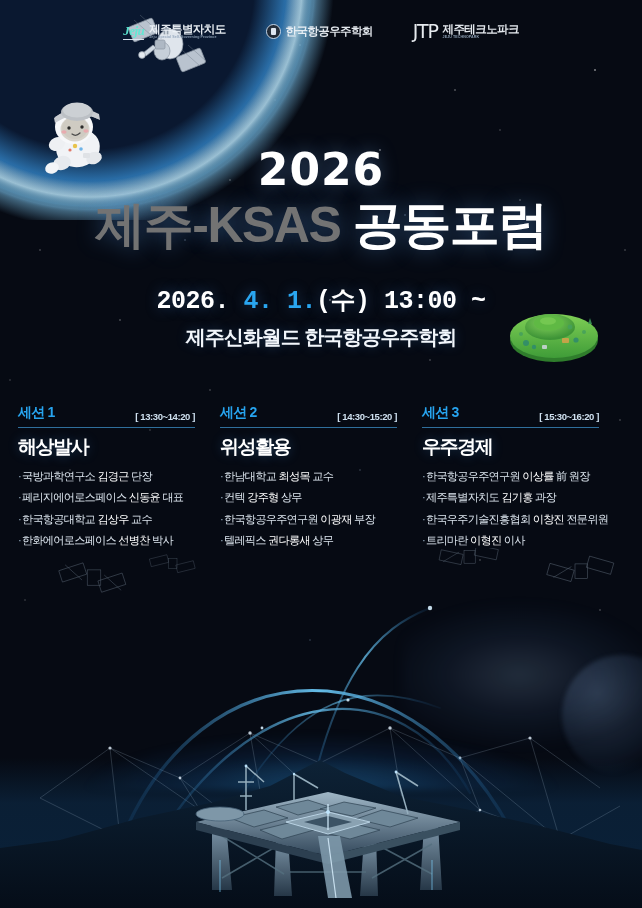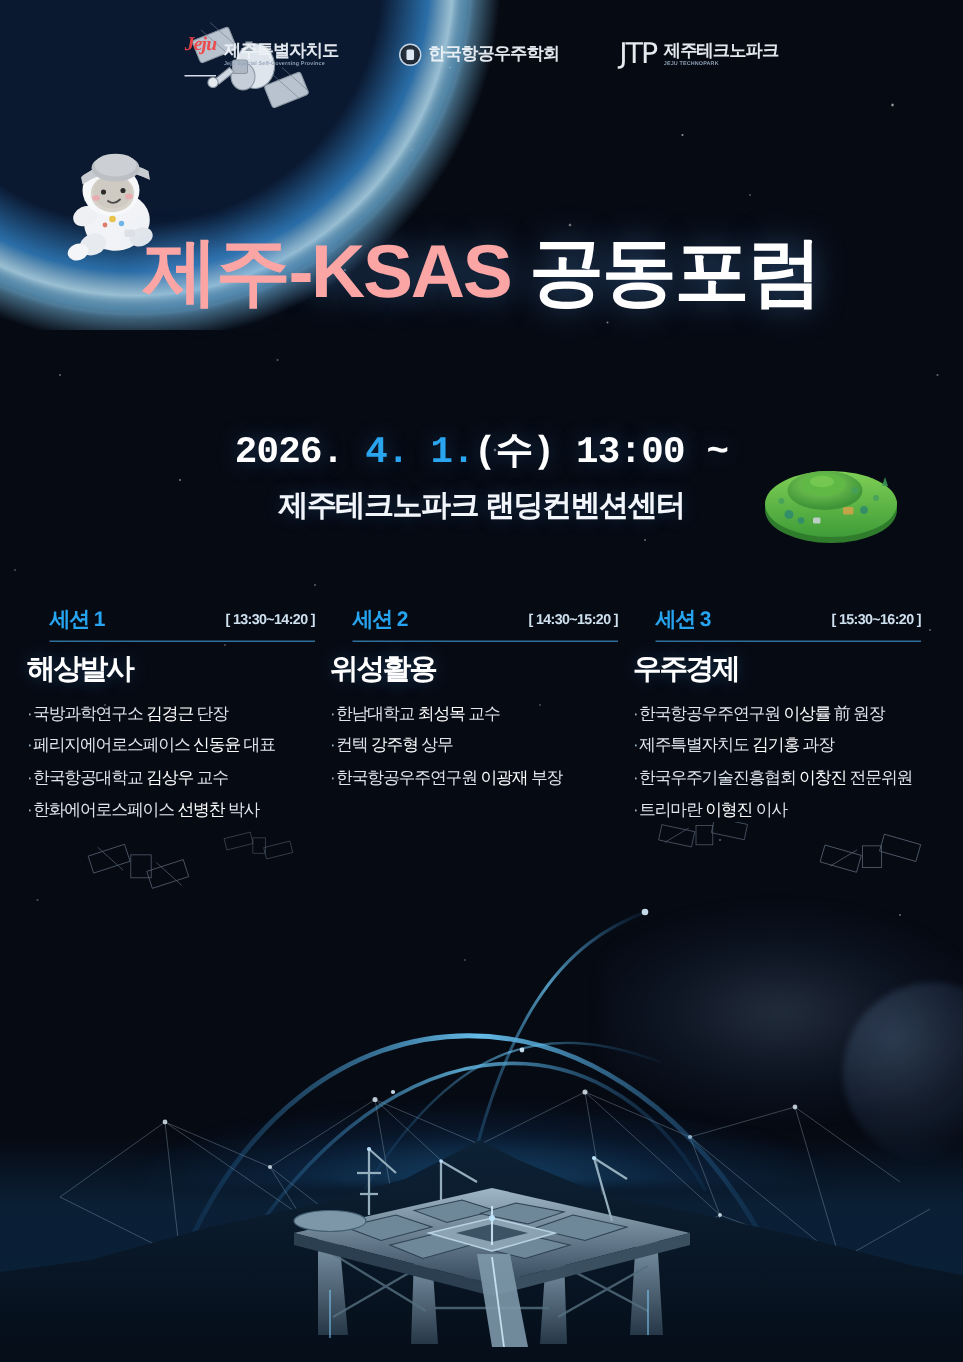--- a/index.html
+++ b/index.html
@@ -77,22 +77,22 @@
 
   
   .logo-bar {
     position:absolute; top:22px; left:0; width:100%;
     display:flex; justify-content:center; align-items:center; gap:40px;
     z-index:12;
   }
   .logo { display:flex; align-items:center; gap:5px; opacity:.95; }
   .logo-jeju-mark {
     font-family:"Liberation Serif",serif; font-style:italic; font-weight:700;
-    font-size:13px; color:#ef4444; letter-spacing:-.5px;
-    border-bottom:1.5px solid #dfe8f2; padding-bottom:15px; line-height:1;
+    font-size:13px; color:#5eead4; letter-spacing:-.5px;
+    border-bottom:1.5px solid #dfe8f2; padding-bottom:2px; line-height:1;
   }
   .logo-kr { display:flex; flex-direction:column; justify-content:center; }
   .logo-kr .kr { font-size:11.5px; font-weight:700; color:#eef3f8; letter-spacing:-.6px; line-height:1.1; }
   .logo-kr .en { font-size:3.6px; font-weight:700; color:#93a6bb; letter-spacing:.1px; line-height:1.3; white-space:nowrap; }
   .ksas-emblem {
     width:15px; height:15px; border-radius:50%;
     border:1.4px solid #cfdae7;
     background:radial-gradient(circle at 50% 45%, #39424e 0%, #1b222c 70%);
     display:flex; align-items:center; justify-content:center;
   }
@@ -107,21 +107,21 @@
   .year {
     font-size:44px; font-weight:800; color:#ffffff; letter-spacing:1px; line-height:1;
     font-family:"DejaVu Sans",sans-serif;
     text-shadow:0 0 18px rgba(120,180,255,.35);
   }
   .main-title {
     margin-top:6px; font-size:50px; font-weight:800; line-height:1.1;
     letter-spacing:-1.5px; white-space:nowrap;
     text-shadow:0 0 22px rgba(90,160,240,.45);
   }
-  .main-title .blue { color:#fca5a5;margin-top:22px; }
+  .main-title .blue { color:#737373;margin-top:22px; }
   .main-title .white { color:#ffffff; }
 
   
   .date-line {
     position:absolute; top:283px; left:0; width:100%; text-align:center; z-index:11;
     font-size:25px; font-weight:700; color:#ffffff; letter-spacing:-.5px;
     text-shadow:0 0 14px rgba(80,150,230,.35);
     font-family:Liberation Mono, monospace;
   }
   .date-line .accent { color:#2aa6f0; }
@@ -141,22 +141,22 @@
   .satellite-top { position:absolute; left:112px; top:4px; width:112px; height:92px; z-index:9; }
 
   
   .sessions {
     position:absolute; top:404px; left:0; width:100%;
     display:flex; z-index:11; padding:0 18px;
   }
   .session { width:200px; margin-right:2px; }
   .session:last-child { margin-right:0; }
   .sess-head {
-    display:flex; align-items:center; justify-content:space-between;
-    border-bottom:1.2px solid #2f6f9c; padding-bottom:5px; width:177px;margin-left:15px;
+    display:flex; align-items:flex-end; justify-content:space-between;
+    border-bottom:1.2px solid #2f6f9c; padding-bottom:5px; width:177px;
   }
   .sess-no { font-size:14px; font-weight:800; color:#27a4ef; letter-spacing:-.8px; }
   .sess-time { font-size:9.5px; font-weight:700; color:#cfe0ef; letter-spacing:-.4px;padding-left:12px; }
   .sess-topic {
     margin-top:9px; font-size:19px; font-weight:800; color:#ffffff;
     letter-spacing:-1.4px; line-height:1.1;
     text-shadow:0 0 12px rgba(70,150,230,.3);
   }
   .sess-list { margin-top:12px; list-style:none; }
   .sess-list li {
@@ -273,27 +273,28 @@
     <div class="logo">
       <span class="jtp-mark">JTP</span>
       <span class="logo-kr">
         <span class="kr">제주테크노파크</span>
         <span class="en">JEJU TECHNOPARK</span>
       </span>
     </div>
   </div>
 
   <div class="title-wrap">
+    <div class="year">2026</div>
     <div class="main-title"><span class="blue">제주-KSAS</span><span class="white"> 공동포럼</span></div>
   </div>
 
   <div class="date-line"><span>2026. </span><span class="accent">4. 1.</span><span>(수) 13:00 ~</span></div>
 
   <div class="venue">
-    <div>제주테크노파크 랜딩컨벤션센터</div>
+    <div>제주신화월드 한국항공우주학회</div>
   </div>
 
   <svg class="jeju-island" viewBox="0 0 100 68">
     <defs>
       <linearGradient id="ig" x1="0" y1="0" x2="0" y2="1">
         <stop offset="0%" stop-color="#7fcf55"></stop>
           <stop offset="100%" stop-color="#3f9c38"></stop>
       </linearGradient>
       <radialGradient id="hg" cx="45%" cy="35%" r="60%">
         <stop offset="0%" stop-color="#86d35c"></stop>
@@ -337,20 +338,21 @@
     <div class="session">
       <div class="sess-head">
         <span class="sess-no">세션 2</span>
         <span class="sess-time">[ 14:30~15:20 ]</span>
       </div>
       <div class="sess-topic">위성활용</div>
       <ul class="sess-list">
         <li><span class="dot">·</span><span class="org">한남대학교</span> <span class="nm">최성목</span> <span class="role">교수</span></li>
         <li><span class="dot">·</span><span class="org">컨텍</span> <span class="nm">강주형</span> <span class="role">상무</span></li>
         <li><span class="dot">·</span><span class="org">한국항공우주연구원</span> <span class="nm">이광재</span> <span class="role">부장</span></li>
+        <li><span class="dot">·</span><span class="org">텔레픽스</span> <span class="nm">권다롱새</span> <span class="role">상무</span></li>
       </ul>
     </div>
 
     <div class="session">
       <div class="sess-head">
         <span class="sess-no">세션 3</span>
         <span class="sess-time">[ 15:30~16:20 ]</span>
       </div>
       <div class="sess-topic">우주경제</div>
       <ul class="sess-list">

